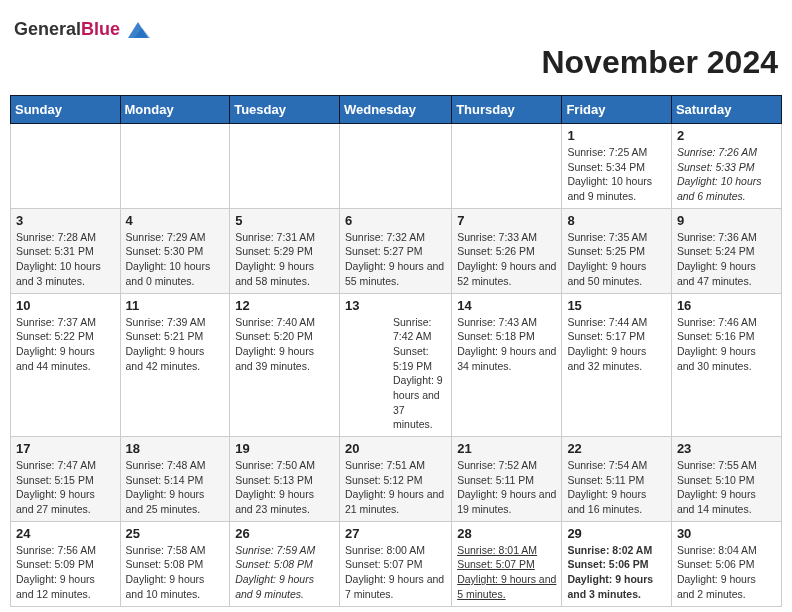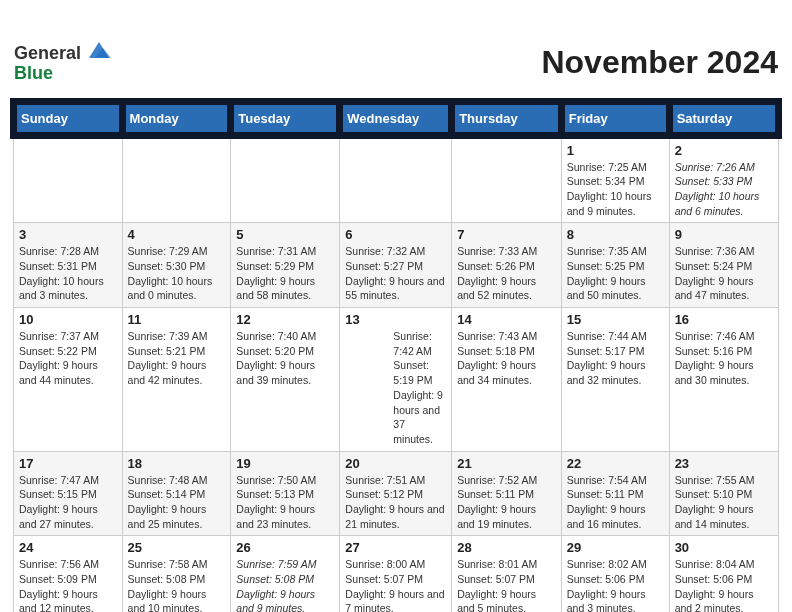--- a/index.html
+++ b/index.html
@@ -17,33 +17,32 @@
       margin-bottom: 8px;
       padding: 6px 4px;
     }
     .logo {
       display: flex;
       align-items: center;
       gap: 2px;
     }
     .logo-text {
       display: flex;
-      flex-direction: column;
+      flex-direction: row;
       line-height: 1.1;
-      margin-top: 28px;
     }
     .logo-general {
       font-size: 18px;
       font-weight: bold;
       color: #333;
     }
     .logo-blue {
       font-size: 18px;
       font-weight: bold;
-      color: #15803d;
+      color: #be185d;
     }
     .logo-icon {
       width: 28px;
       height: 28px;
       margin-left: 2px;
     }
     .title-block {
       text-align: right;
     }
     .title-month {
@@ -60,21 +59,21 @@
       width: 100%;
       border-collapse: collapse;
     }
     .calendar th {
       background: #2a6db5;
       color: #fff;
       font-size: 13px;
       font-weight: bold;
       padding: 6px 4px;
       text-align: left;
-      border: 7px solid #0f172a;
+      border: 1px solid #0f172a;
     }
     .calendar td {
       vertical-align: top;
       padding: 4px 5px;
       border: 1px solid #ccc;
       width: 113px;
       font-size: 11px;
       color: #333;
       background: #fff;
       min-height: 80px;
@@ -301,27 +300,27 @@
 Daylight: 9 hours and 9 minutes.</div>
         </td>
         <td>
           <span class="day-number">27</span>
           <div class="day-info" style="white-space: pre-line;">Sunrise: 8:00 AM
 Sunset: 5:07 PM
 Daylight: 9 hours and 7 minutes.</div>
         </td>
         <td>
           <span class="day-number">28</span>
-          <div class="day-info" style="white-space: pre-line;">Sunrise: 8:01 AM
+          <div class="day-info" style="white-space: pre-line; text-decoration: underline;">Sunrise: 8:01 AM
 Sunset: 5:07 PM
 Daylight: 9 hours and 5 minutes.</div>
         </td>
         <td>
           <span class="day-number">29</span>
-          <div class="day-info" style="white-space: pre-line;">Sunrise: 8:02 AM
+          <div class="day-info" style="white-space: pre-line; font-weight: bold;">Sunrise: 8:02 AM
 Sunset: 5:06 PM
 Daylight: 9 hours and 3 minutes.</div>
         </td>
         <td>
           <span class="day-number">30</span>
           <div class="day-info" style="white-space: pre-line;">Sunrise: 8:04 AM
 Sunset: 5:06 PM
 Daylight: 9 hours and 2 minutes.</div>
         </td>
       </tr>

